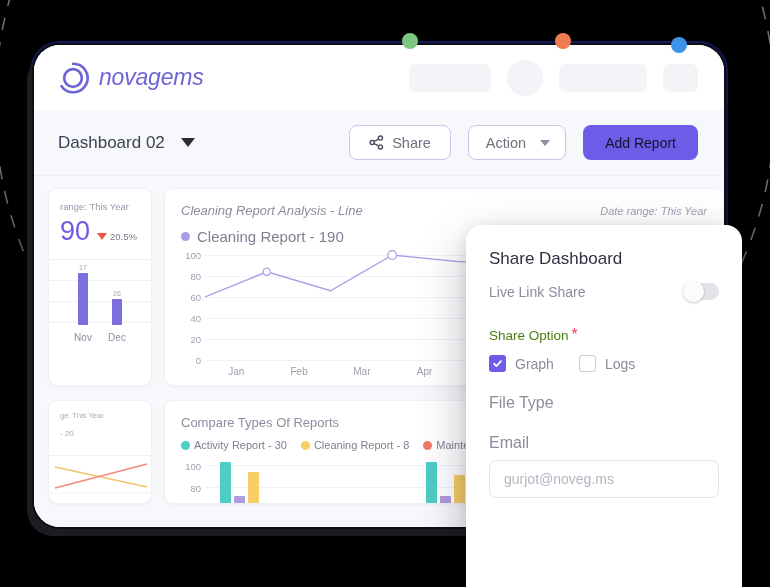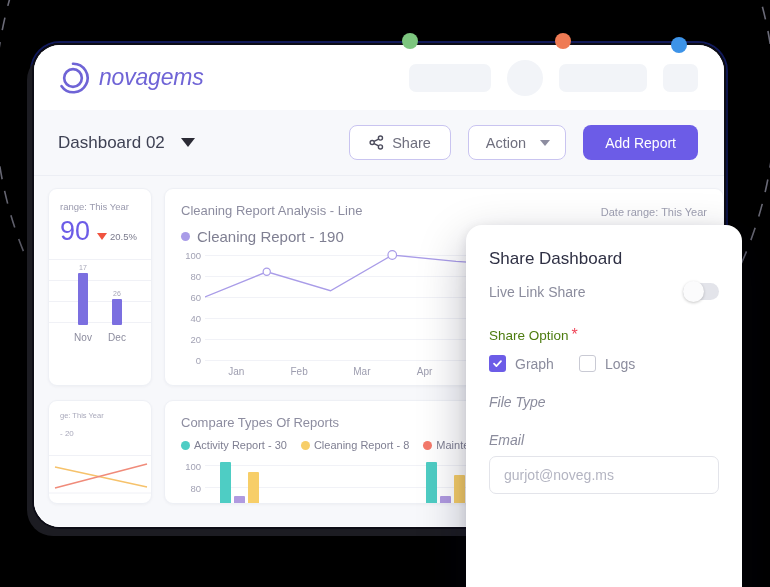--- a/index.html
+++ b/index.html
@@ -131,21 +131,21 @@
   }
   .btn-outline {
     background: #ffffff;
     border: 1px solid #c9c4f0;
     color: #6f6f7e;
     padding: 0 19px;
   }
   .btn-outline.action { padding: 0 15px 0 17px; gap: 14px; }
   .btn-primary {
     background: #6c5ce7;
-    color: #ffffff;
+    color: #0f172a;
     padding: 0 22px;
     border: none;
     font-size: 14px;
   }
   .chev-sm {
     width: 0; height: 0;
     border-left: 5px solid transparent;
     border-right: 5px solid transparent;
     border-top: 6px solid #8d8da0;
   }
@@ -182,21 +182,21 @@
   .mini-gl { position: absolute; left: -11px; right: -11px; height: 1px; background: #f0f1f6; }
   .mini-bars { position: absolute; left: 6px; right: 6px; bottom: 18px; height: 60px; display: flex; justify-content: space-around; align-items: flex-end; }
   .mini-bar-wrap { display: flex; flex-direction: column; align-items: center; width: 30px; }
   .mini-bar-val { font-size: 7px; color: #a6a6b8; margin-bottom: 2px; }
   .mini-bar { width: 10px; background: #7b6fe0; border-radius: 1px; }
   .mini-xaxis { position: absolute; left: 6px; right: 6px; bottom: 0; display: flex; justify-content: space-around; }
   .mini-xlab { font-size: 10px; color: #8c8c9e; width: 30px; text-align: center; }
 
   
   .card-line { flex: 1; padding: 14px 16px 8px 16px; position: relative; min-width: 0; }
-  .card-head { display: flex; align-items: flex-end; }
+  .card-head { display: flex; align-items: center; font-style: italic; }
   .card-title { font-size: 13px; color: #8d8da0; }
   .card-daterange { margin-left: auto; font-size: 11px; color: #9fa0b2; }
   .legend { display: flex; align-items: center; gap: 8px; margin-top: 10px; }
   .legend-item { display: inline-flex; align-items: center; gap: 7px; font-size: 15px; color: #7f7f92; }
   .legend-item.compact { gap: 4px; font-size: 11px; }
   .dot { width: 9px; height: 9px; border-radius: 50%; flex: none; }
 
   .plot { position: relative; height: 122px; margin-top: 10px; }
   .plot-yaxis { position: absolute; left: 0; top: 0; bottom: 17px; width: 22px; }
   .ylab { position: absolute; right: 2px; font-size: 9.5px; color: #a2a2b4; transform: translateY(-50%); }
@@ -256,21 +256,21 @@
     border-radius: 3px;
     flex: none;
     display: inline-flex;
     align-items: center;
     justify-content: center;
   }
   .cbox.on { background: #6c5ce7; }
   .cbox.off { background: #ffffff; border: 1.5px solid #c9cad4; }
   .check-label { font-size: 14px; color: #8b8c9d; }
   .field-block { margin-top: 22px; }
-  .field-label { font-size: 14px; color: #8b8c9d; margin-bottom: 8px; font-style: italic; }
+  .field-label { font-size: 16px; color: #8b8c9d; margin-bottom: 8px; }
   .field-input {
     width: 100%;
     height: 38px;
     border: 1px solid #e3e4ea;
     border-radius: 7px;
     padding: 0 14px;
     font-size: 14px;
     color: #9b9cab;
     font-family: "Liberation Sans", sans-serif;
     background: #ffffff;

